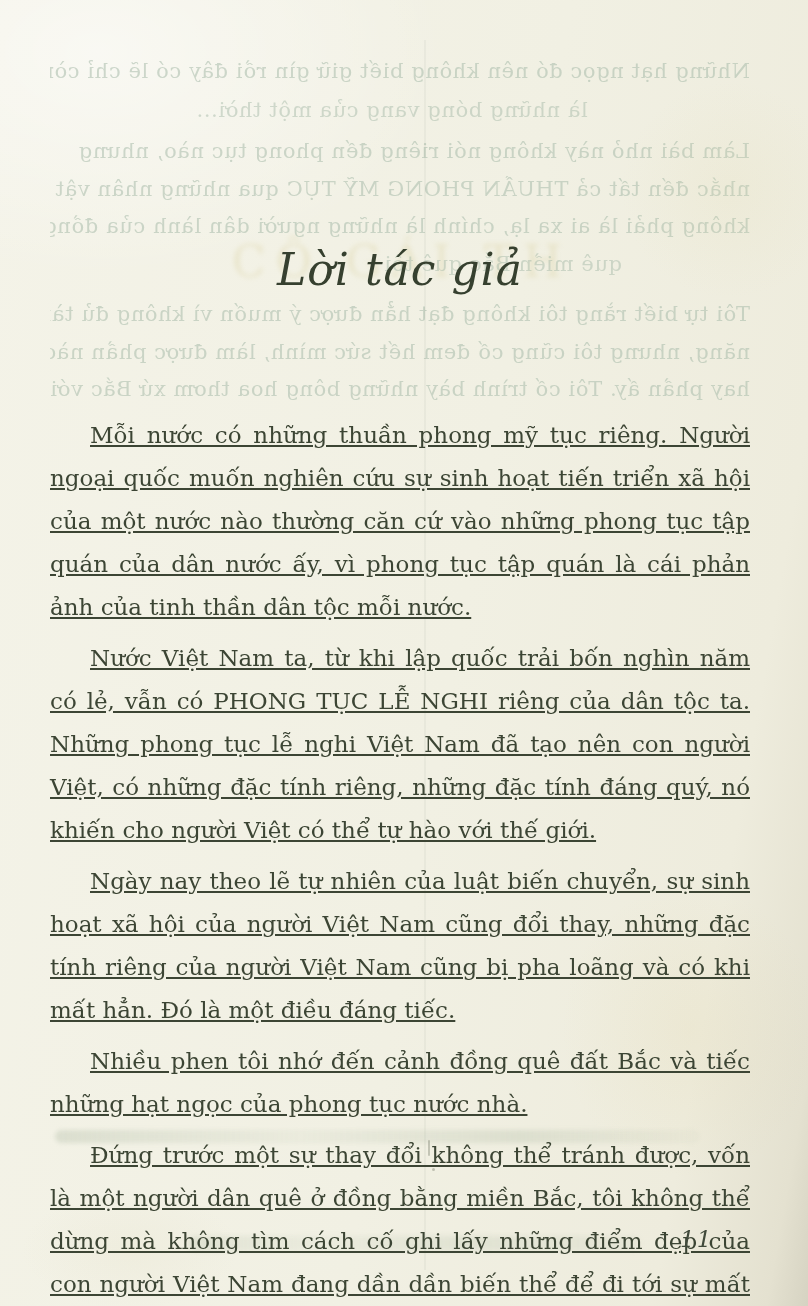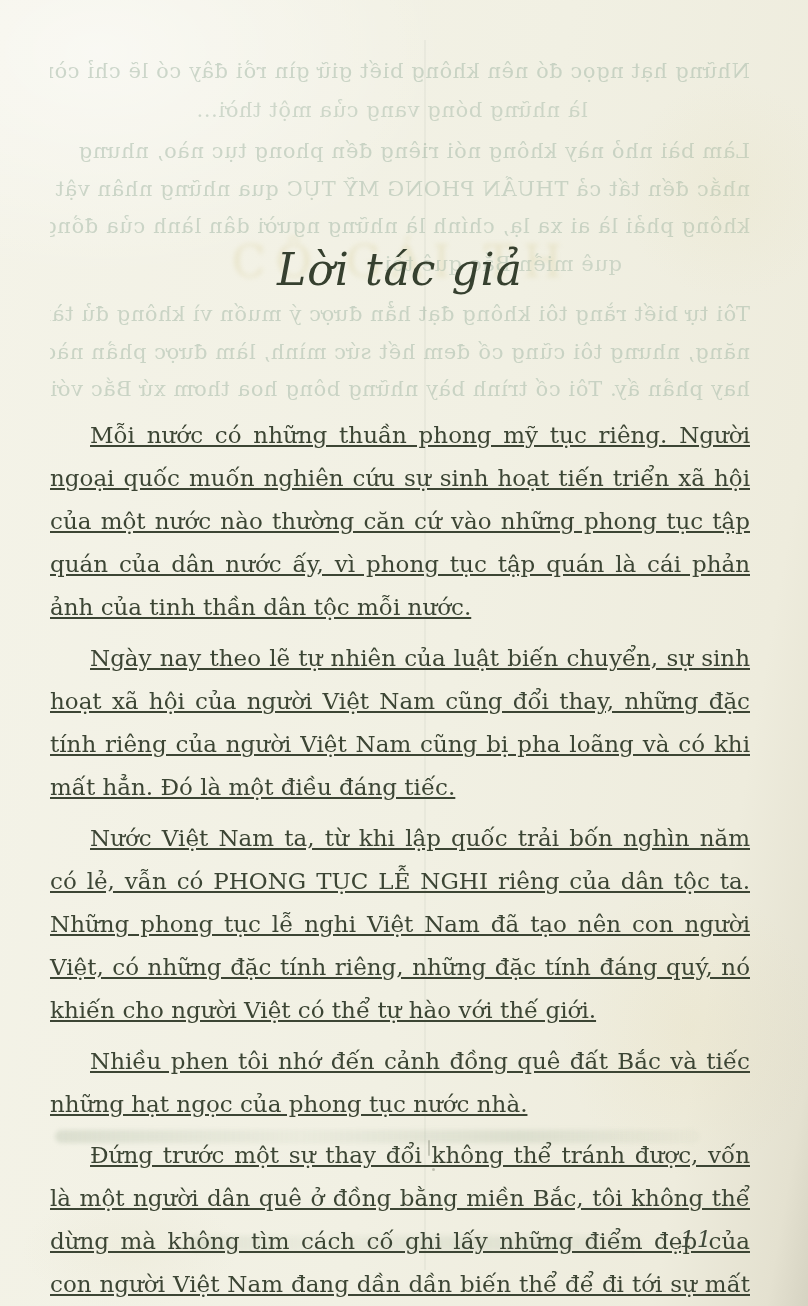--- a/index.html
+++ b/index.html
@@ -121,21 +121,21 @@
   <div class="tick"></div>
   <div class="speck"></div>
   <div class="stain stain-1"></div>
   <div class="stain stain-2"></div>
   <div class="stain stain-3"></div>
 
   <h1 class="title" style="font-weight:normal;margin:0;">Lời tác giả</h1>
 
   <div class="content">
     <p>Mỗi nước có những thuần phong mỹ tục riêng. Người ngoại quốc muốn nghiên cứu sự sinh hoạt tiến triển xã hội của một nước nào thường căn cứ vào những phong tục tập quán của dân nước ấy, vì phong tục tập quán là cái phản ảnh của tinh thần dân tộc mỗi nước.</p>
+    <p>Nước Việt Nam ta, từ khi lập quốc trải bốn nghìn năm có lẻ, vẫn có PHONG TỤC LỄ NGHI riêng của dân tộc ta. Những phong tục lễ nghi Việt Nam đã tạo nên con người Việt, có những đặc tính riêng, những đặc tính đáng quý, nó khiến cho người Việt có thể tự hào với thế giới.</p>
     <p>Ngày nay theo lẽ tự nhiên của luật biến chuyển, sự sinh hoạt xã hội của người Việt Nam cũng đổi thay, những đặc tính riêng của người Việt Nam cũng bị pha loãng và có khi mất hẳn. Đó là một điều đáng tiếc.</p>
-    <p>Nước Việt Nam ta, từ khi lập quốc trải bốn nghìn năm có lẻ, vẫn có PHONG TỤC LỄ NGHI riêng của dân tộc ta. Những phong tục lễ nghi Việt Nam đã tạo nên con người Việt, có những đặc tính riêng, những đặc tính đáng quý, nó khiến cho người Việt có thể tự hào với thế giới.</p>
     <p>Nhiều phen tôi nhớ đến cảnh đồng quê đất Bắc và tiếc những hạt ngọc của phong tục nước nhà.</p>
     <p>Đứng trước một sự thay đổi không thể tránh được, vốn là một người dân quê ở đồng bằng miền Bắc, tôi không thể dừng mà không tìm cách cố ghi lấy những điểm đẹp của con người Việt Nam đang dần dần biến thể để đi tới sự mất hẳn.</p>
   </div>
 
   <div class="page-number">11</div>
 
 </div>
 
 </body></html>

